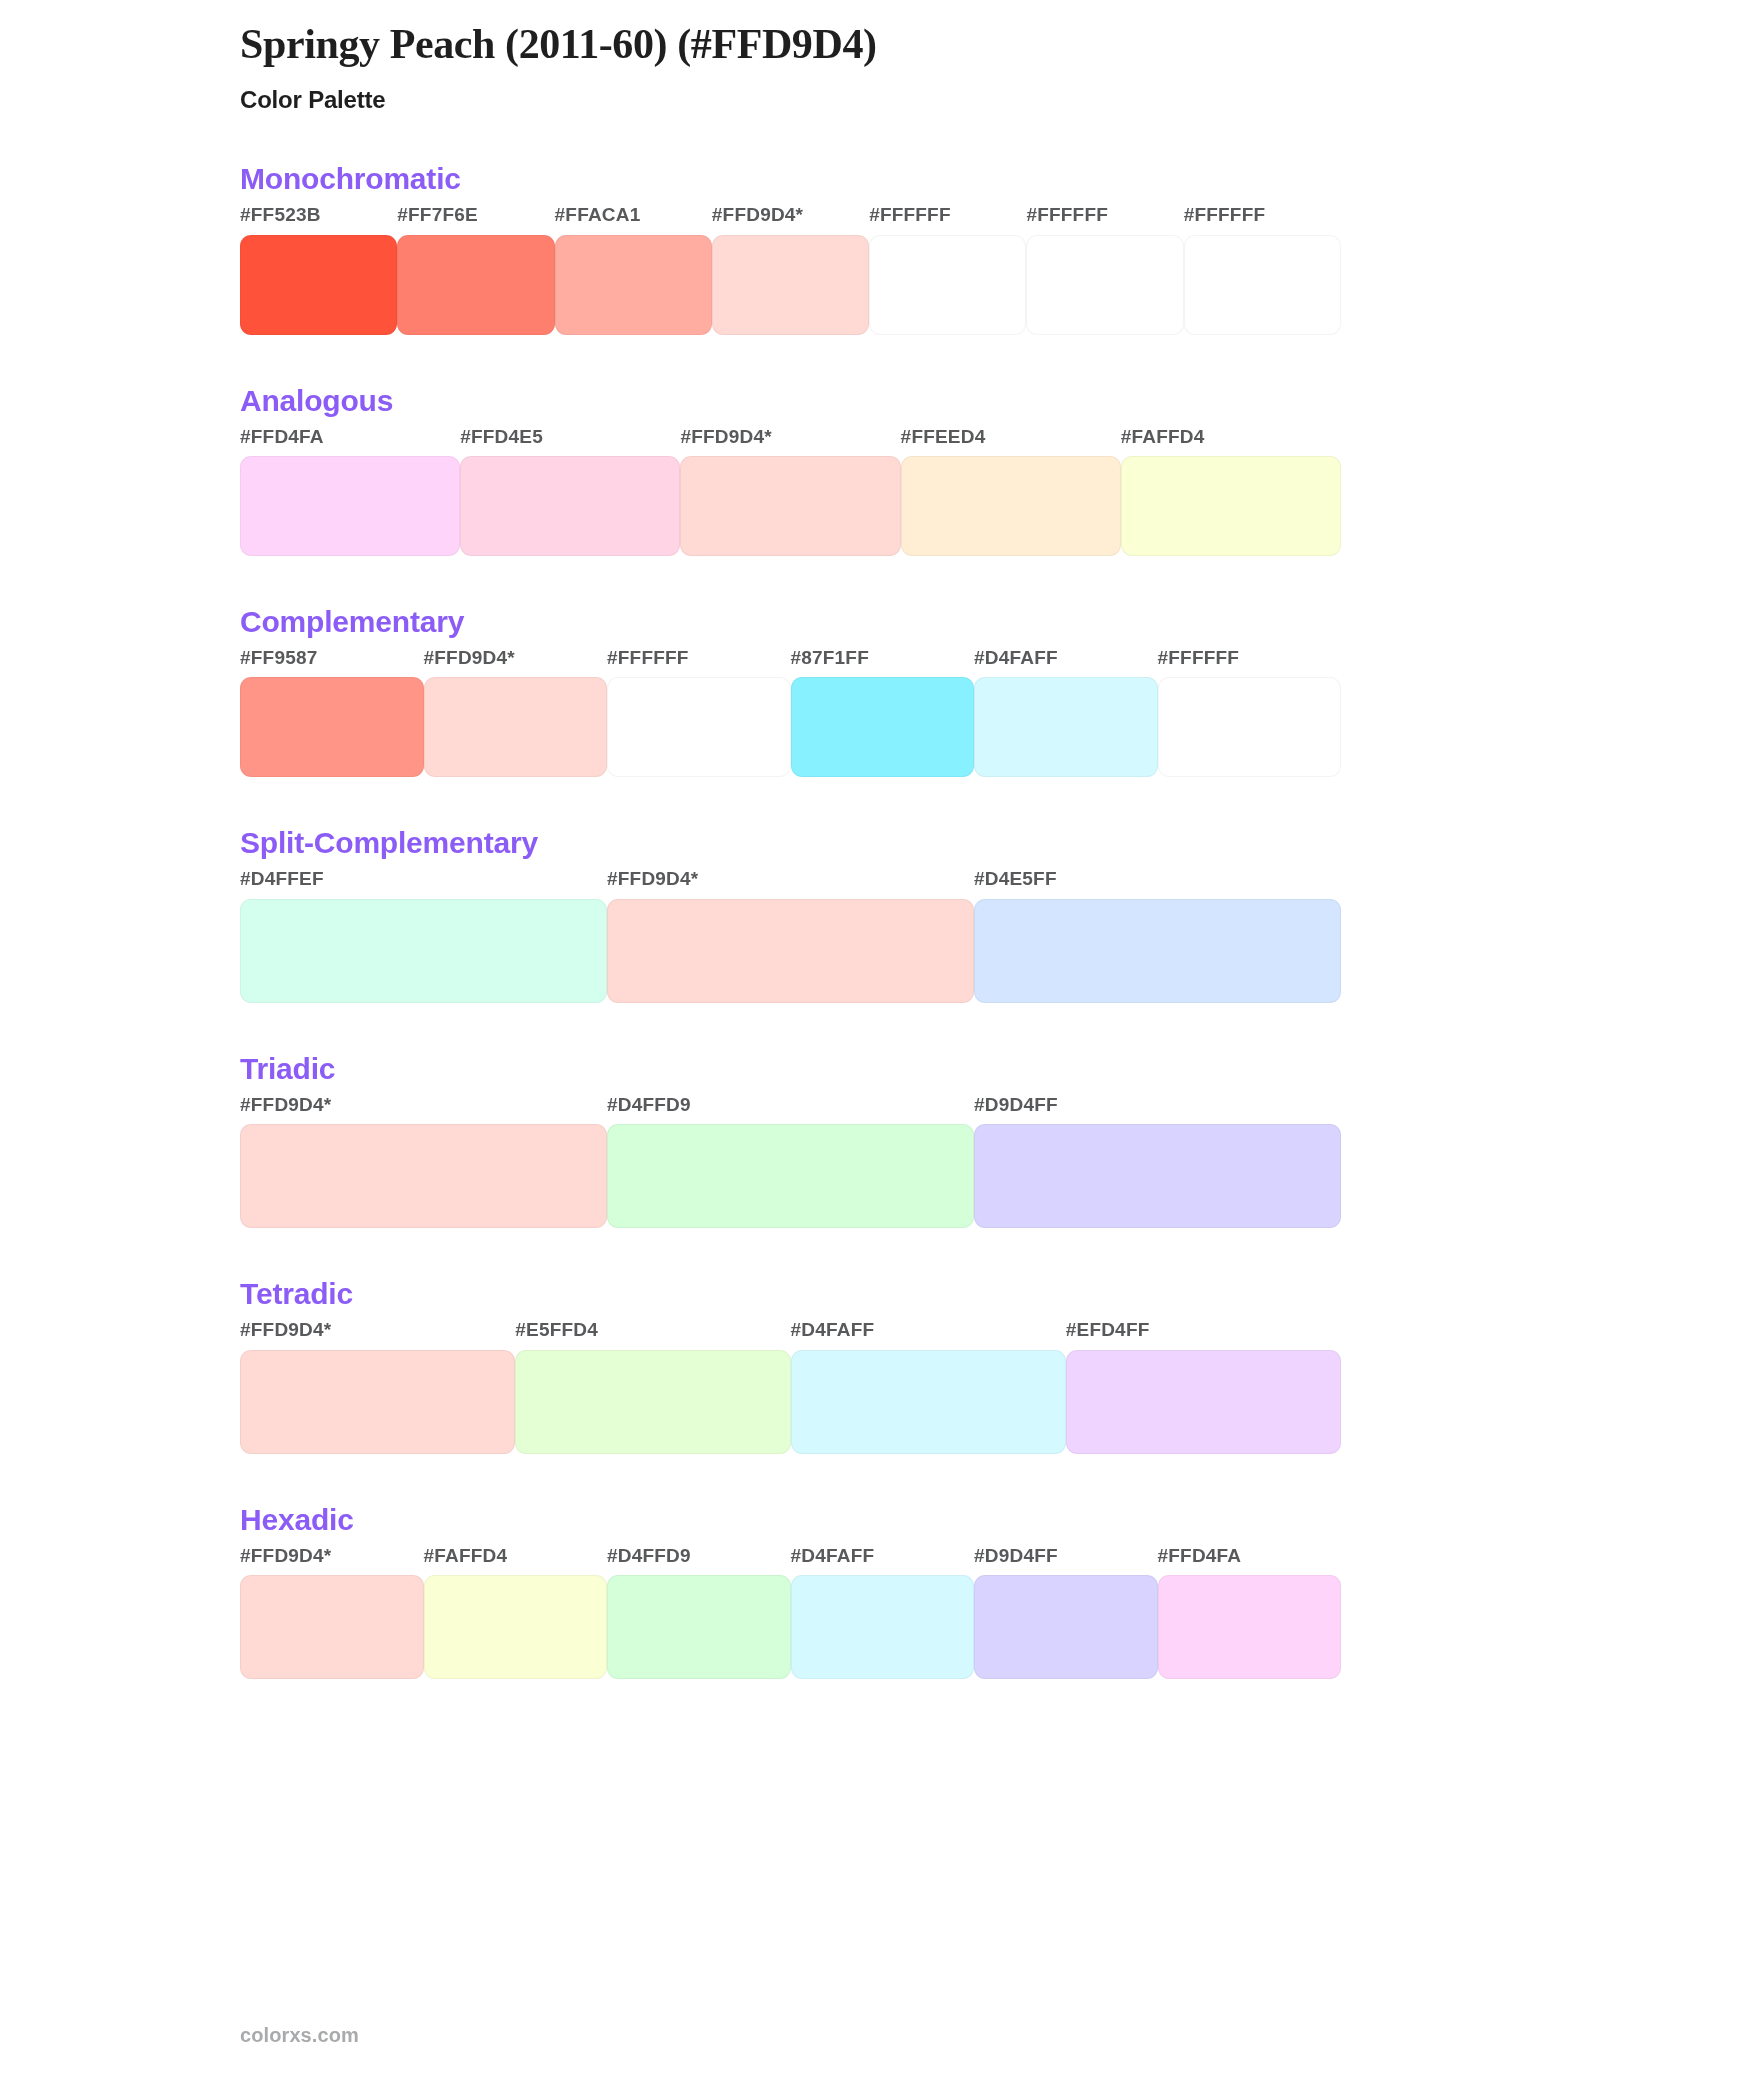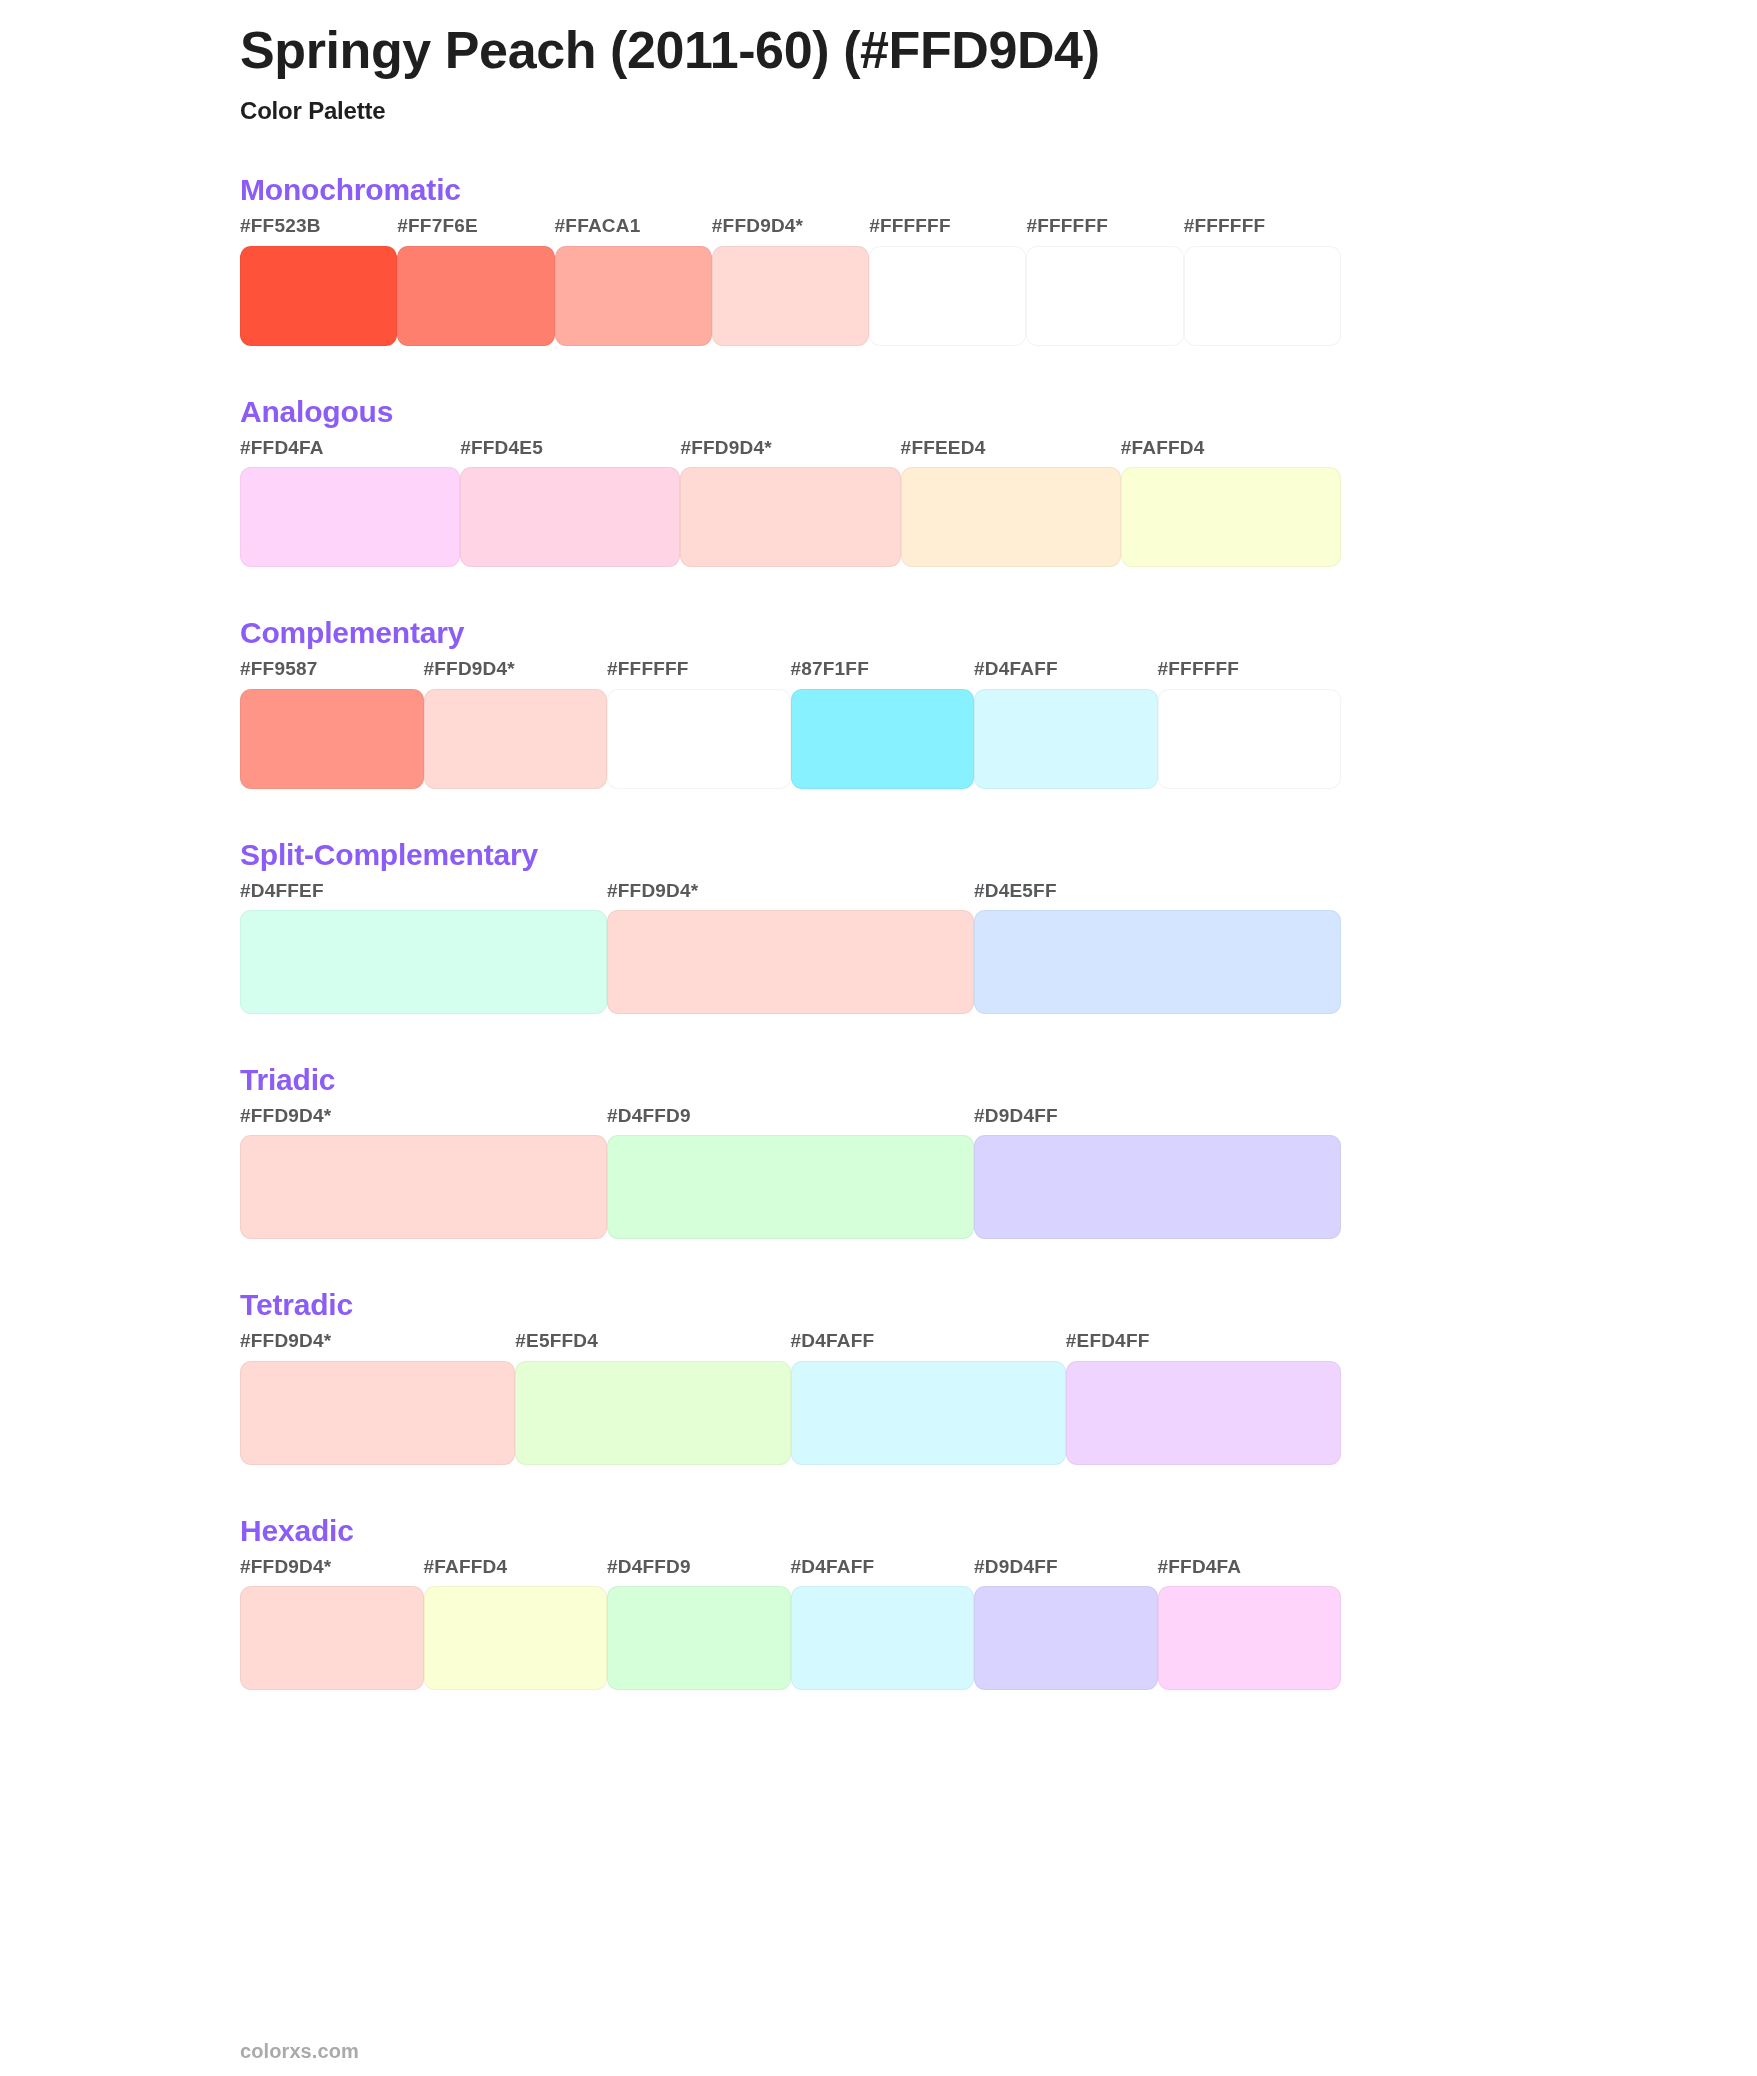--- a/index.html
+++ b/index.html
@@ -19,26 +19,27 @@
     width: 1757px;
     height: 2077px;
     padding: 0;
   }
 
   
   .header {
     padding: 21px 0 0 240px;
   }
   .page-title {
-    font-size: 52px;
+    font-size: 42px;
     font-weight: bold;
     color: #1f1f1f;
     letter-spacing: -0.4px;
     line-height: 1.12;
     margin: 0;
+    font-family: Liberation Serif, serif;
   }
   .page-subtitle {
     font-size: 24px;
     font-weight: bold;
     color: #1f1f1f;
     letter-spacing: -0.2px;
     line-height: 1.15;
     margin: 17.6px 0 0 0;
   }
 
@@ -92,21 +93,21 @@
   .sec-tetra   .swatch-chip { height: 104px; }
   .sec-hexadic .swatch-chip { height: 104px; }
 
   .sec-mono    { margin-bottom: 0px; }
   .section + .section { margin-top: 48px; }
 
   
   .footer {
     position: absolute;
     left: 240px;
-    bottom: 14px;
+    bottom: 30px;
   }
   .footer-text {
     font-size: 20px;
     font-weight: bold;
     color: #a9aaac;
     letter-spacing: 0.1px;
   }
 </style>
 </head>
 <body>

